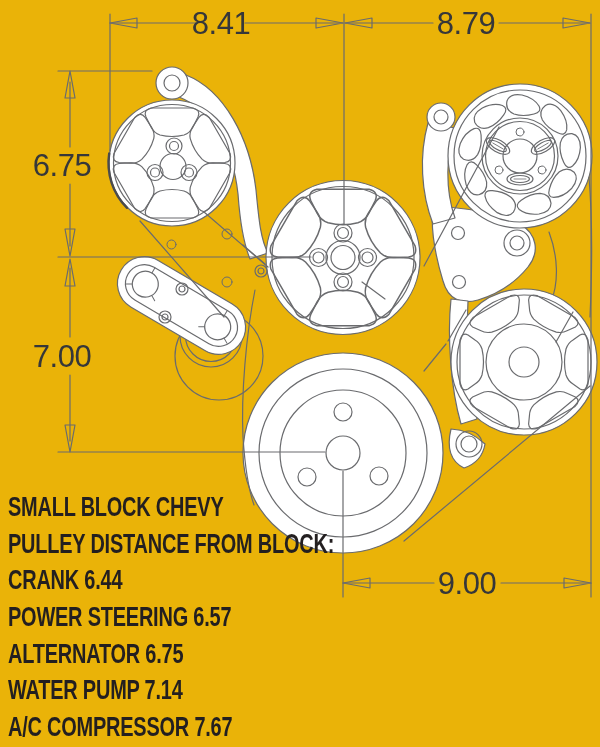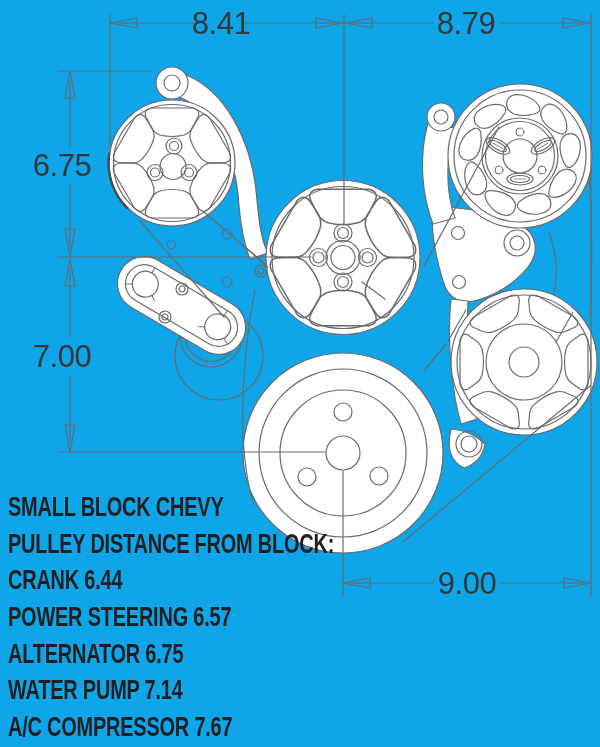--- a/index.html
+++ b/index.html
@@ -1,16 +1,16 @@
 <!DOCTYPE html>
 <html><head>
 <meta charset="utf-8">
 <style>
   html,body{margin:0;padding:0;background:#fff;}
-  .stage{position:relative;width:600px;height:747px;background:#0ea5e9;overflow:hidden;
+  .stage{position:relative;width:600px;height:747px;background:#eab308;overflow:hidden;
          font-family:"Liberation Sans",sans-serif;}
   svg{position:absolute;left:0;top:0;}
   svg *{fill:none;stroke:#6a6b6e;stroke-width:1.2;stroke-linecap:round;stroke-linejoin:round;}
   .wf{fill:#ffffff;}
   .thin{stroke-width:1;}
   .beltline{stroke:#5f6063;stroke-width:1.1;}
   .beltarc{stroke:#4a4b4e;stroke-width:2.4;}
   .dimline{stroke:#8f9194;stroke-width:1;}
   .arrow{fill:#202024;stroke:none;}
   .dim{fill:#36373a;stroke:none;font:400 31px "Liberation Sans",sans-serif;

